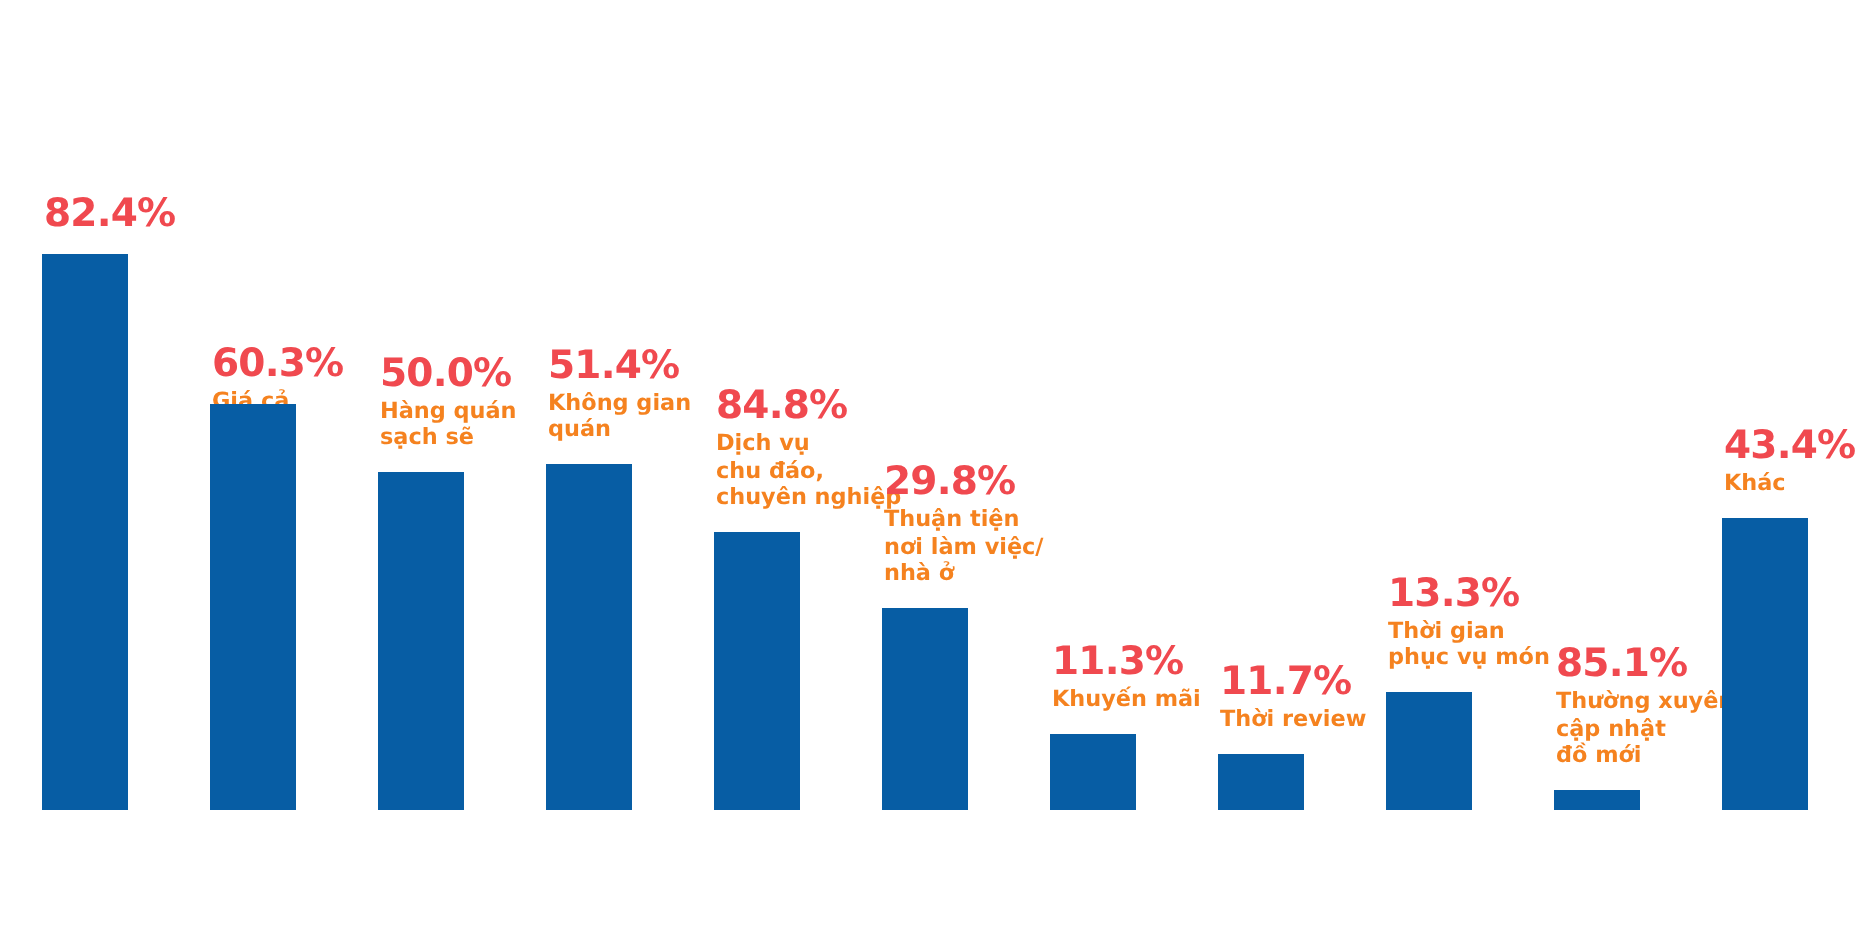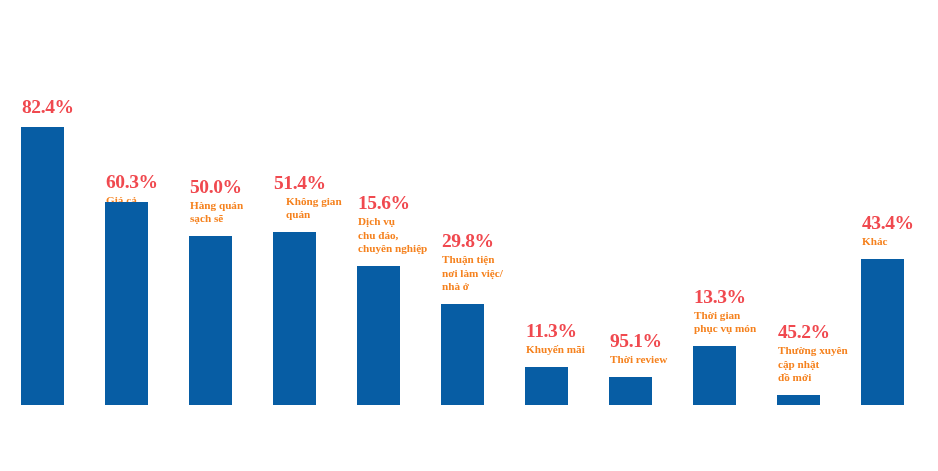--- a/index.html
+++ b/index.html
@@ -11,21 +11,20 @@
     width: 938px;
     height: 471px;
     font-family: "DejaVu Sans", sans-serif;
     overflow: hidden;
   }
   #chart {
     position: relative;
     width: 938px;
     height: 471px;
     background: #ffffff;
-    font-family: Liberation Serif, serif;
   }
   .bar-group {
     position: absolute;
     bottom: 66px;
     width: 84px;
   }
   .bar {
     position: absolute;
     bottom: 0;
     left: 0;
@@ -80,29 +79,29 @@
       <div class="pct" style="color: rgb(240, 73, 79);">50.0%</div>
       <div class="cat" style="color: rgb(245, 130, 31);">Hàng quán
 sạch sẽ</div>
     </div>
     <div class="bar" style="height: 169px; background: rgb(7, 93, 164);"></div>
   </div>
 
   <div class="bar-group" style="left:273px;">
     <div class="labels" style="bottom: 183px;">
       <div class="pct" style="color: rgb(240, 73, 79);">51.4%</div>
-      <div class="cat" style="color: rgb(245, 130, 31); margin-left: 12px;">Không gian
+      <div class="cat" style="color: rgb(245, 130, 31);">Không gian
 quán</div>
     </div>
     <div class="bar" style="height: 173px; background: rgb(7, 93, 164);"></div>
   </div>
 
   <div class="bar-group" style="left:357px;">
     <div class="labels" style="bottom: 149px;">
-      <div class="pct" style="color: rgb(240, 73, 79);">15.6%</div>
+      <div class="pct" style="color: rgb(240, 73, 79);">84.8%</div>
       <div class="cat" style="color: rgb(245, 130, 31);">Dịch vụ
 chu đáo,
 chuyên nghiệp</div>
     </div>
     <div class="bar" style="height: 139px; background: rgb(7, 93, 164);"></div>
   </div>
 
   <div class="bar-group" style="left:441px;">
     <div class="labels" style="bottom: 111px;">
       <div class="pct" style="color: rgb(240, 73, 79);">29.8%</div>
@@ -116,38 +115,38 @@
   <div class="bar-group" style="left:525px;">
     <div class="labels" style="bottom: 48px;">
       <div class="pct" style="color: rgb(240, 73, 79);">11.3%</div>
       <div class="cat" style="color: rgb(245, 130, 31);">Khuyến mãi</div>
     </div>
     <div class="bar" style="height: 38px; background: rgb(7, 93, 164);"></div>
   </div>
 
   <div class="bar-group" style="left:609px;">
     <div class="labels" style="bottom: 38px;">
-      <div class="pct" style="color: rgb(240, 73, 79);">95.1%</div>
+      <div class="pct" style="color: rgb(240, 73, 79);">11.7%</div>
       <div class="cat" style="color: rgb(245, 130, 31);">Thời review</div>
     </div>
     <div class="bar" style="height: 28px; background: rgb(7, 93, 164);"></div>
   </div>
 
   <div class="bar-group" style="left:693px;">
     <div class="labels" style="bottom: 69px;">
       <div class="pct" style="color: rgb(240, 73, 79);">13.3%</div>
       <div class="cat" style="color: rgb(245, 130, 31);">Thời gian
 phục vụ món</div>
     </div>
     <div class="bar" style="height: 59px; background: rgb(7, 93, 164);"></div>
   </div>
 
   <div class="bar-group" style="left:777px;">
     <div class="labels" style="bottom: 20px;">
-      <div class="pct" style="color: rgb(240, 73, 79);">45.2%</div>
+      <div class="pct" style="color: rgb(240, 73, 79);">85.1%</div>
       <div class="cat" style="color: rgb(245, 130, 31);">Thường xuyên
 cập nhật
 đồ mới</div>
     </div>
     <div class="bar" style="height: 10px; background: rgb(7, 93, 164);"></div>
   </div>
 
   <div class="bar-group" style="left:861px;">
     <div class="labels" style="bottom: 156px;">
       <div class="pct" style="color: rgb(240, 73, 79);">43.4%</div>

